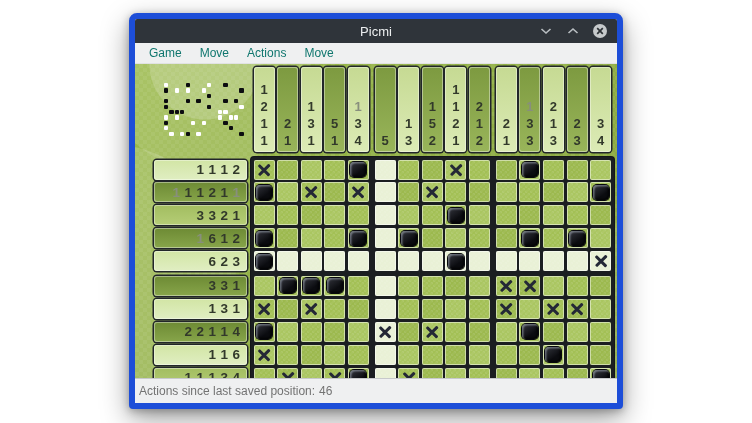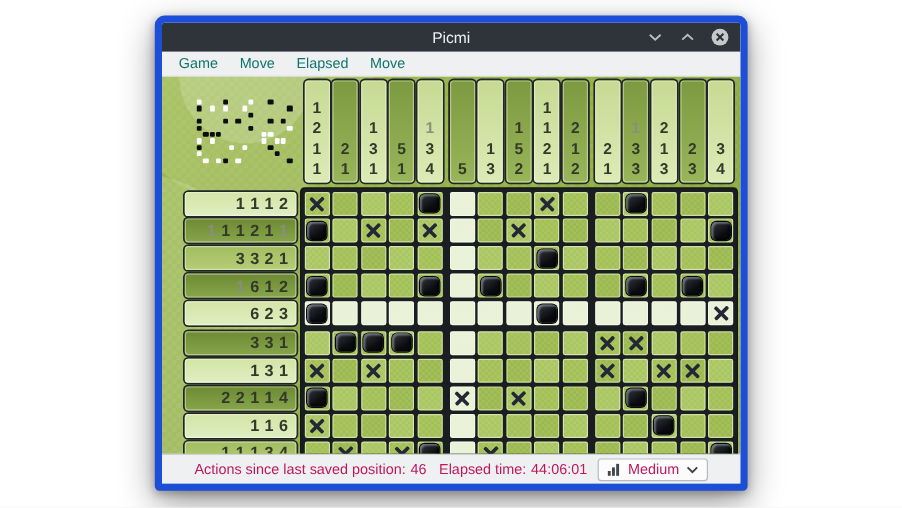--- a/index.html
+++ b/index.html
@@ -122,21 +122,21 @@
   .xmark { position: relative; width: 14px; height: 14px; z-index: 1; }
   .xmark i {
     position: absolute; left: 50%; top: 50%; width: 14.5px; height: 2.6px;
     background: var(--cross, #242836); border-radius: 1px;
   }
   .xmark i:first-child { transform: translate(-50%,-50%) rotate(45deg); }
   .xmark i:last-child  { transform: translate(-50%,-50%) rotate(-45deg); }
   
   .statusbar {
     flex: 0 0 25px; background: var(--statusbar-bg, #eff0f1); border-top: 1px solid #c7c9cb;
-    display: flex; align-items: center; padding: 0 27px; font-size: 12px; color: #be185d;
+    display: flex; align-items: center; padding: 0 4px; font-size: 12px; color: #737373;
   }
   .sb-left { flex: 1; display: flex; gap: 4px; }
   .sb-right { display: flex; align-items: center; gap: 9px; }
   .sb-elapsed { display: flex; gap: 4px; }
   .dropdown {
     display: flex; align-items: center; gap: 6px; height: 19px;
     border: 1px solid #b8bbbd; background: #fcfcfc; border-radius: 3px; padding: 0 7px;
   }
 </style>
 </head>
@@ -162,21 +162,21 @@
           <circle cx="8" cy="8" r="7" fill="#c6c9cb"></circle>
           <path d="M5.2 5.2 L10.8 10.8 M10.8 5.2 L5.2 10.8" stroke="#2b3034" stroke-width="1.7"></path>
         </svg>
       </span>
     </div>
   </div>
 
   <div class="menubar">
       <div class="menu-item">Game</div>
       <div class="menu-item">Move</div>
-      <div class="menu-item">Elapsed</div>
+      <div class="menu-item">Actions</div>
       <div class="menu-item">Move</div>
     </div>
 
   <div class="content">
     <div class="puzzle">
       <div class="corner">
         <div class="minimap">
             <div class="mini x"></div>
             <div class="mini"></div>
             <div class="mini"></div>
@@ -770,32 +770,15 @@
           </div>
         </div>
     </div>
   </div>
 
   <div class="statusbar">
     <div class="sb-left">
       <span>Actions since last saved position:</span>
       <span>46</span>
     </div>
-    <div class="sb-right">
-      <div class="sb-elapsed">
-        <span>Elapsed time:</span>
-        <span>44:06:01</span>
-      </div>
-      <div class="dropdown">
-        <svg width="11" height="11" viewBox="0 0 11 11">
-          <rect x="0.5" y="6.5" width="2.4" height="4" fill="#41464a"></rect>
-          <rect x="4" y="3.5" width="2.4" height="7" fill="#41464a"></rect>
-          <rect x="7.5" y="0.5" width="2.4" height="10" fill="#41464a"></rect>
-        </svg>
-        <span>Medium</span>
-        <svg width="10" height="7" viewBox="0 0 10 7">
-          <polyline points="1,1.5 5,5.5 9,1.5" fill="none" stroke="#3a3e42" stroke-width="1.5"></polyline>
-        </svg>
-      </div>
-    </div>
   </div>
 
 </div>
 
 </body></html>

